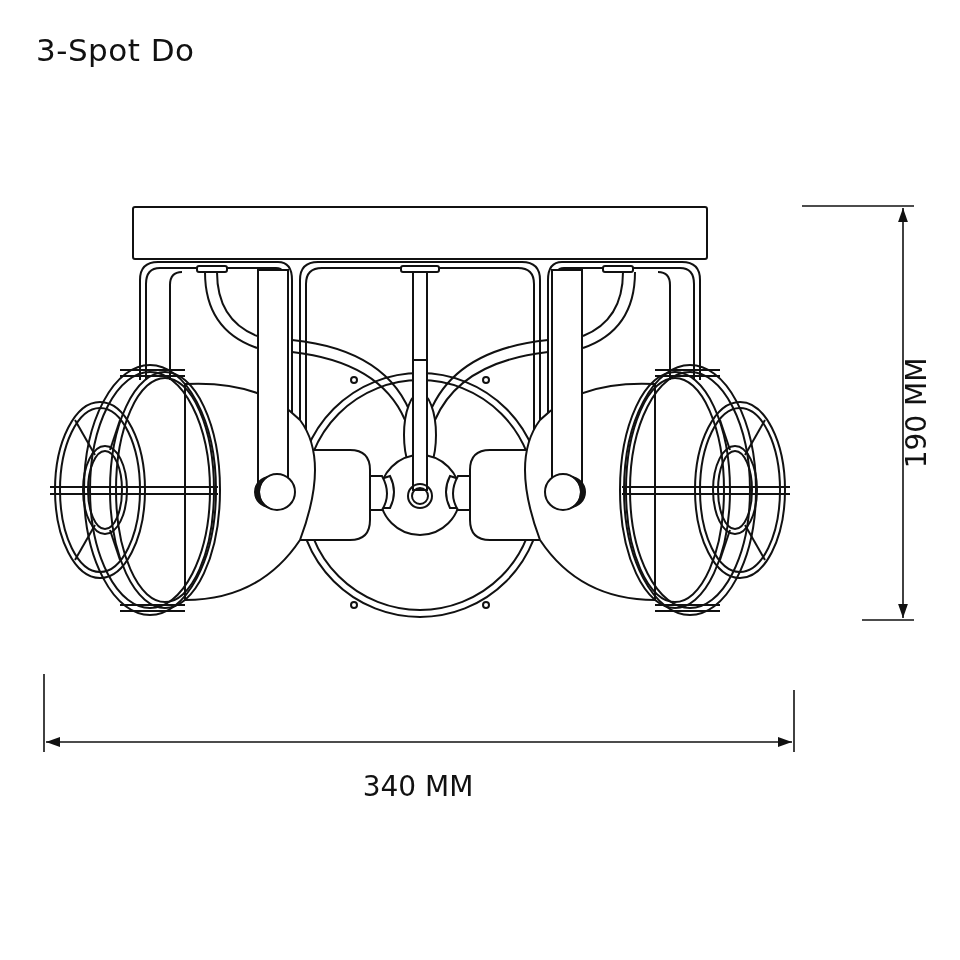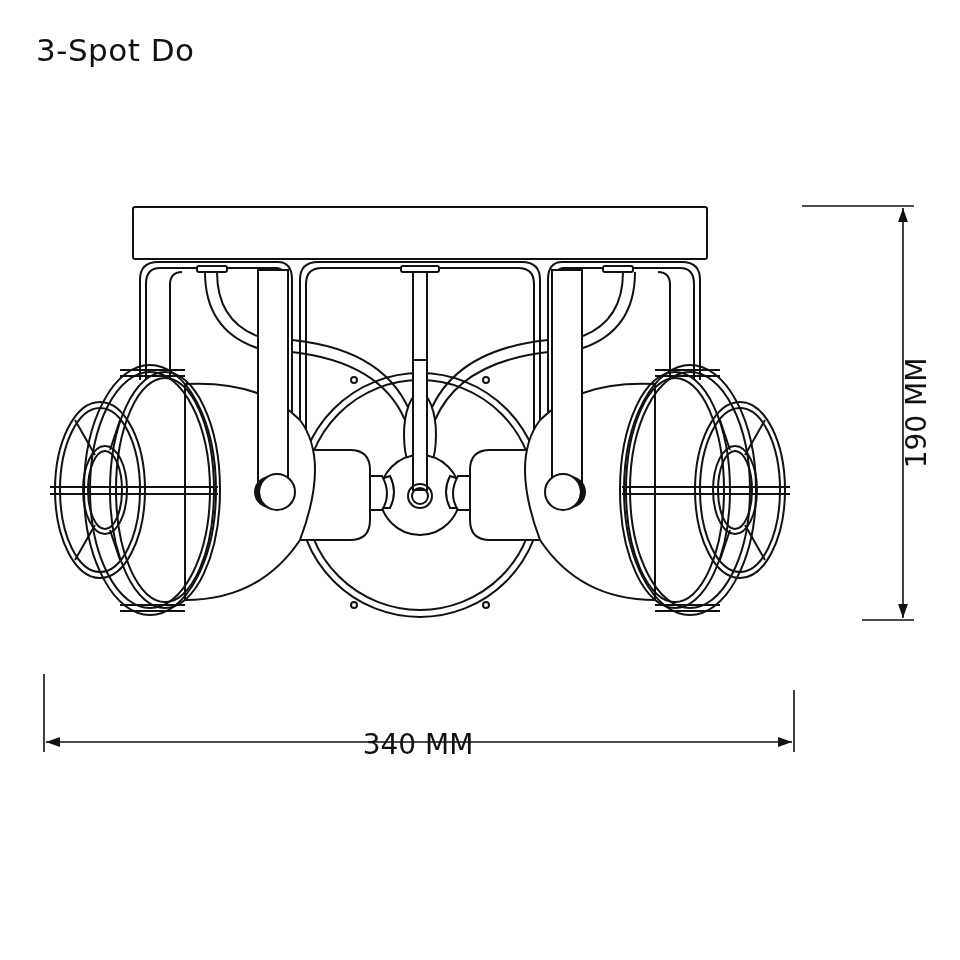--- a/index.html
+++ b/index.html
@@ -1,19 +1,19 @@
 <!DOCTYPE html>
 <html><head>
 <meta charset="utf-8">
 <style>
   html, body { margin: 0; padding: 0; background: #ffffff; }
   body { width: 960px; height: 960px; position: relative; overflow: hidden; font-family: "DejaVu Sans", sans-serif; }
   .title { position: absolute; left: 36px; top: 32px; font-size: 31px; color: #111; letter-spacing: 0.5px; }
   .drawing { position: absolute; left: 0; top: 0; width: 960px; height: 960px; }
-  .dim-h-label { position: absolute; left: 0; width: 836px; top: 728px; text-align: center; font-size: 28px; color: #111; }
+  .dim-h-label { position: absolute; left: 0; width: 836px; top: 770px; text-align: center; font-size: 28px; color: #111; }
   .dim-v-label { position: absolute; left: 916px; top: 413px; font-size: 28px; color: #111; transform: translate(-50%, -50%) rotate(-90deg); white-space: nowrap; }
   svg .ln { fill: none; stroke: #111; stroke-width: 2; }
   svg .lnf { fill: #fff; stroke: #111; stroke-width: 2; }
   svg .thin { fill: none; stroke: #111; stroke-width: 1.6; }
 </style>
 </head>
 <body>
 
 <div class="title">3-Spot Do</div>
 

